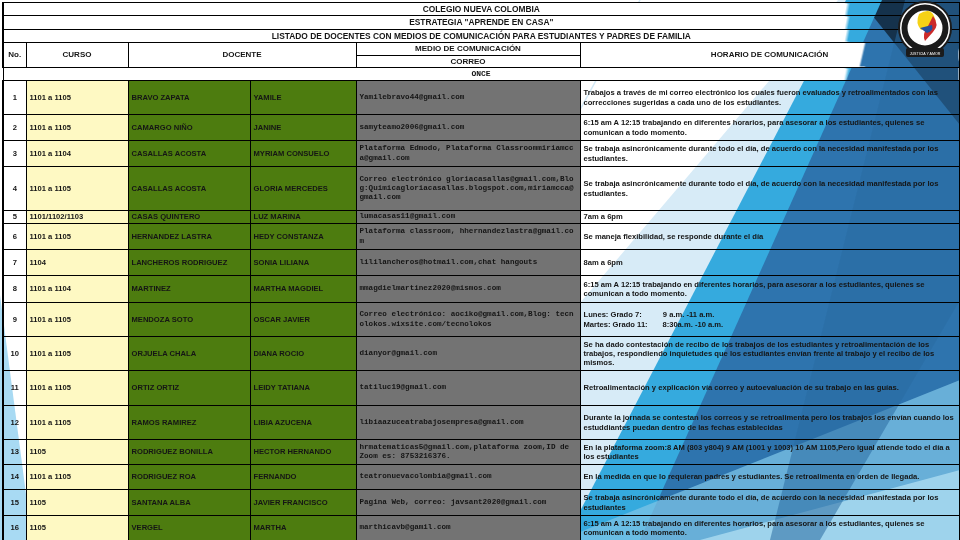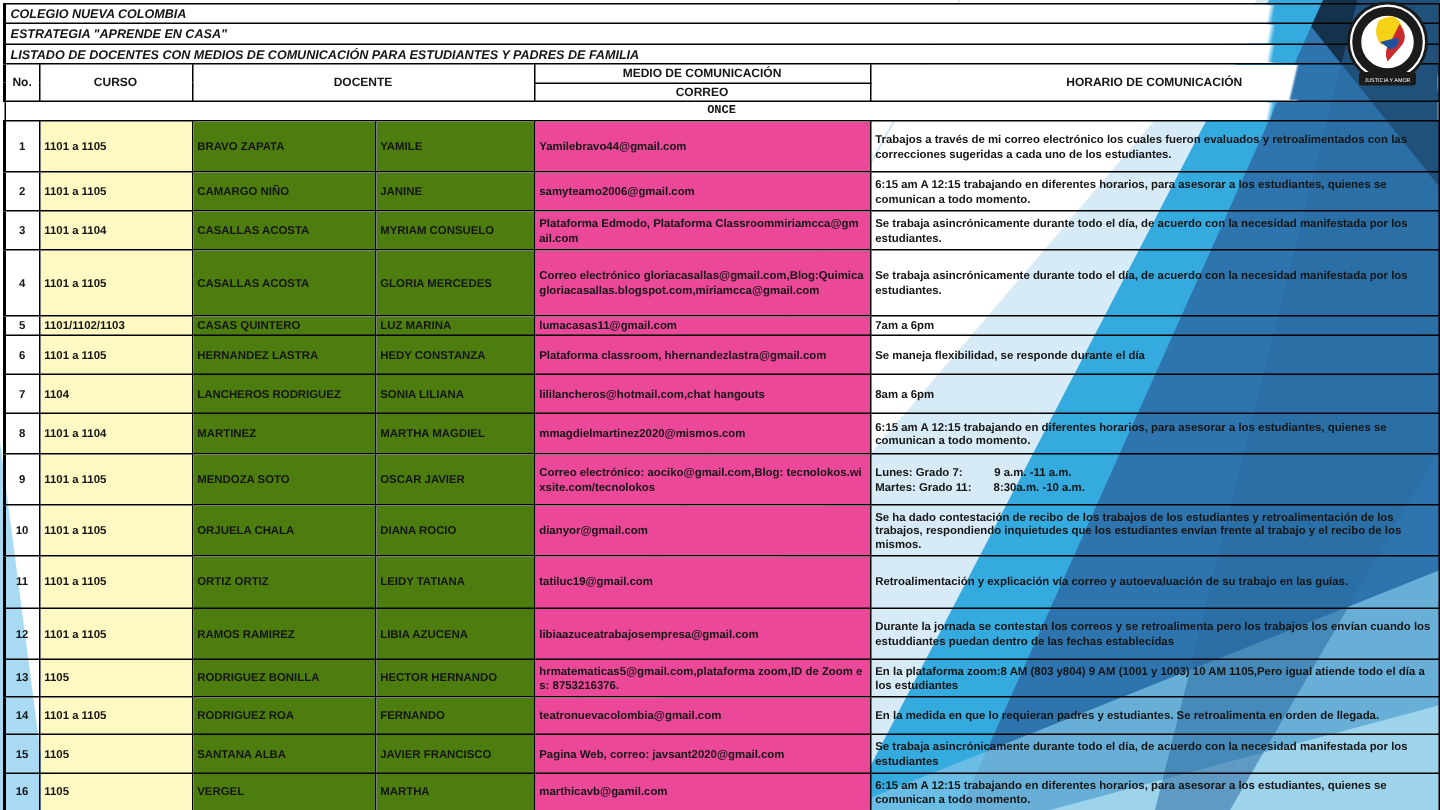--- a/index.html
+++ b/index.html
@@ -15,40 +15,39 @@
     border-collapse:collapse;table-layout:fixed;
   }
   table.main td{
     border:1px solid #000;
     padding:1px 3px;
     font-size:7.6px;line-height:1.22;font-weight:bold;color:#151515;
     vertical-align:middle;overflow:hidden;
   }
   tr.title td{
     border-left:2px solid #000;
-    text-align:left;font-size:8.4px;
+    text-align:center;font-size:8.4px;
     background:linear-gradient(101deg,#ffffff 0%,#ffffff 88%,rgba(255,255,255,0) 88.4%);
-    font-style:italic;
   }
   tr.colhead td{
     text-align:center;font-size:8px;background:#ffffff;
   }
   tr.colhead td.horariohead{
     background:linear-gradient(103deg,#ffffff 0%,#ffffff 74%,rgba(255,255,255,0) 74.5%);
     border-radius:11px;
   }
   tr.oncerow td{
     text-align:center;font-size:8px;
     background:linear-gradient(101deg,#ffffff 0%,#ffffff 88%,rgba(255,255,255,0) 88.4%);
     font-family:Liberation Mono, monospace;
   }
   td.no{text-align:center;background:transparent;}
   td.curso{text-align:left;background:#fef9c3;}
   td.apellido,td.nombre{background:#4d7c0f;white-space:nowrap;}
-  td.correo{background:#ec4899;word-break:break-all;}
+  td.correo{background:#737373;word-break:break-all;font-family:Liberation Mono, monospace;}
   td.horario{background:transparent;white-space:pre-line;}
   tr.boldrow td{font-size:8px;font-weight:800;}
   .leftb{border-left:2px solid #000 !important;}
 </style>
 </head>
 <body>
 
 <svg id="bg" viewBox="0 0 960 540" aria-hidden="true">
   <polygon points="838,0 960,0 960,540 378,540" fill="#d7ebf7"></polygon>
   <polygon points="875,0 960,0 960,540 630,540" fill="#2e74ae"></polygon>

